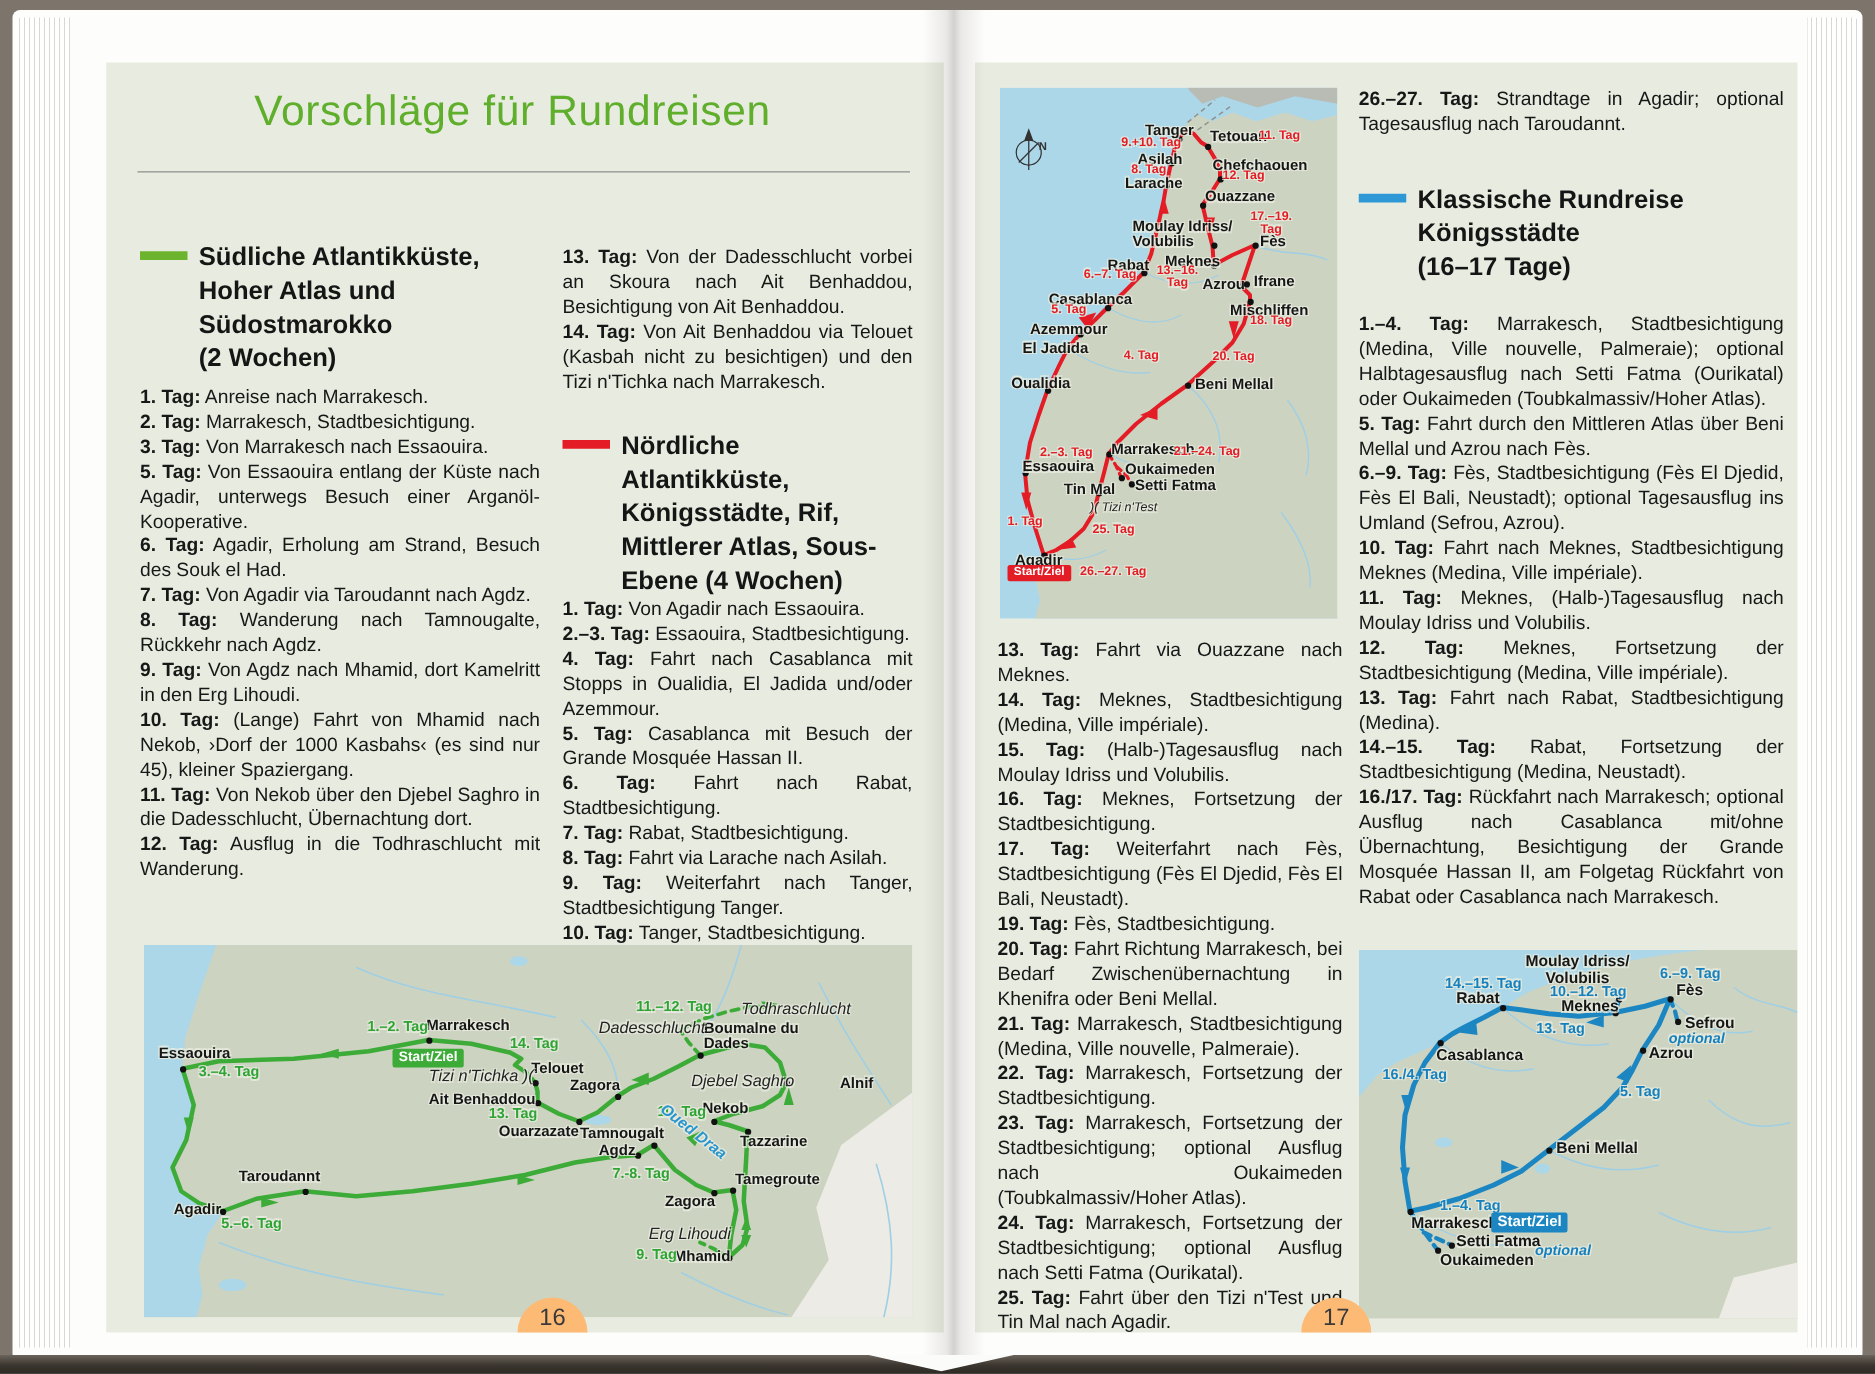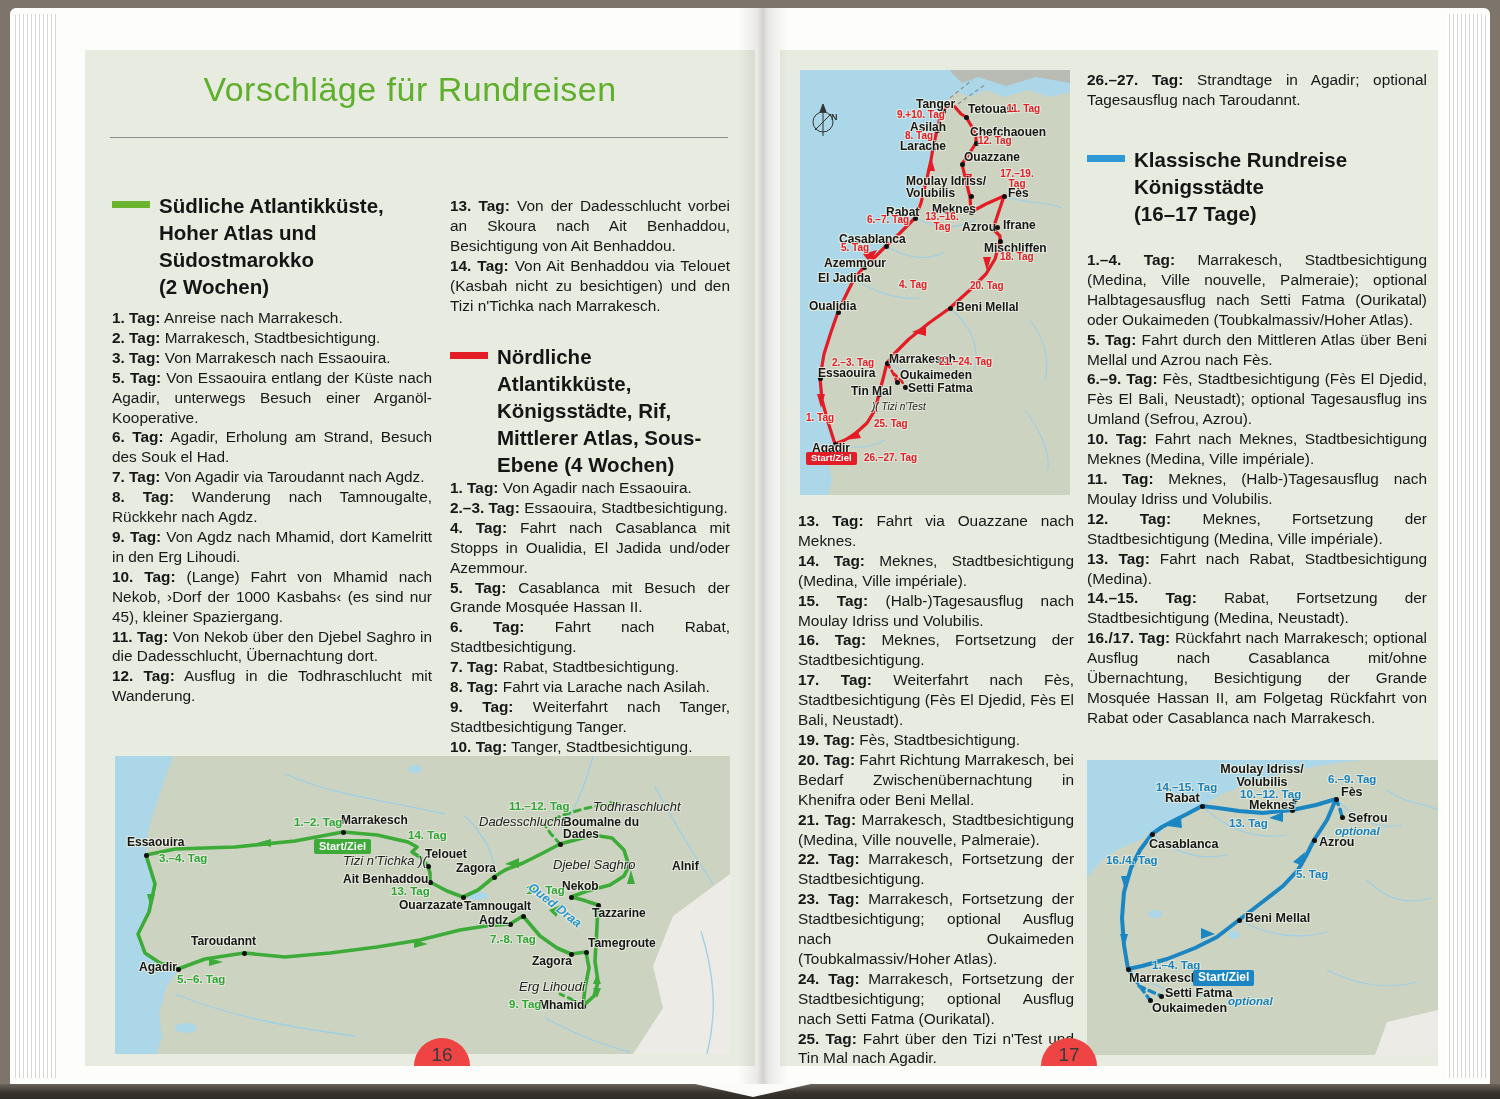--- a/index.html
+++ b/index.html
@@ -53,21 +53,21 @@
   .map-south .ml.badge{background:#3dab38;font-size:11px;}
   .map-north .ml.city{font-size:12px;}
   .map-north .ml.day{font-size:10px;color:#e31c25;}
   .map-north .ml.region{font-size:10px;}
   .map-north .ml.badge{background:#e31c25;font-size:9.5px;}
   .map-classic .ml.city{font-size:12.5px;}
   .map-classic .ml.day{font-size:11.5px;color:#1580bd;}
   .map-classic .ml.opt{font-size:11.5px;color:#1580bd;}
   .map-classic .ml.badge{background:#1b86c2;font-size:12px;}
 
-  .bump{position:absolute;width:56px;height:28px;background:#ef4444;border-radius:28px 28px 0 0;
+  .bump{position:absolute;width:56px;height:28px;background:#fdba74;border-radius:28px 28px 0 0;
         text-align:center;font-size:19px;color:#3a3a3a;line-height:34px;}
 </style>
 </head>
 <body>
 
 <div class="book">
   <div class="edge-stripes edge-left"></div>
   <div class="edge-stripes edge-right"></div>
 
   <div class="panel panel-left">

